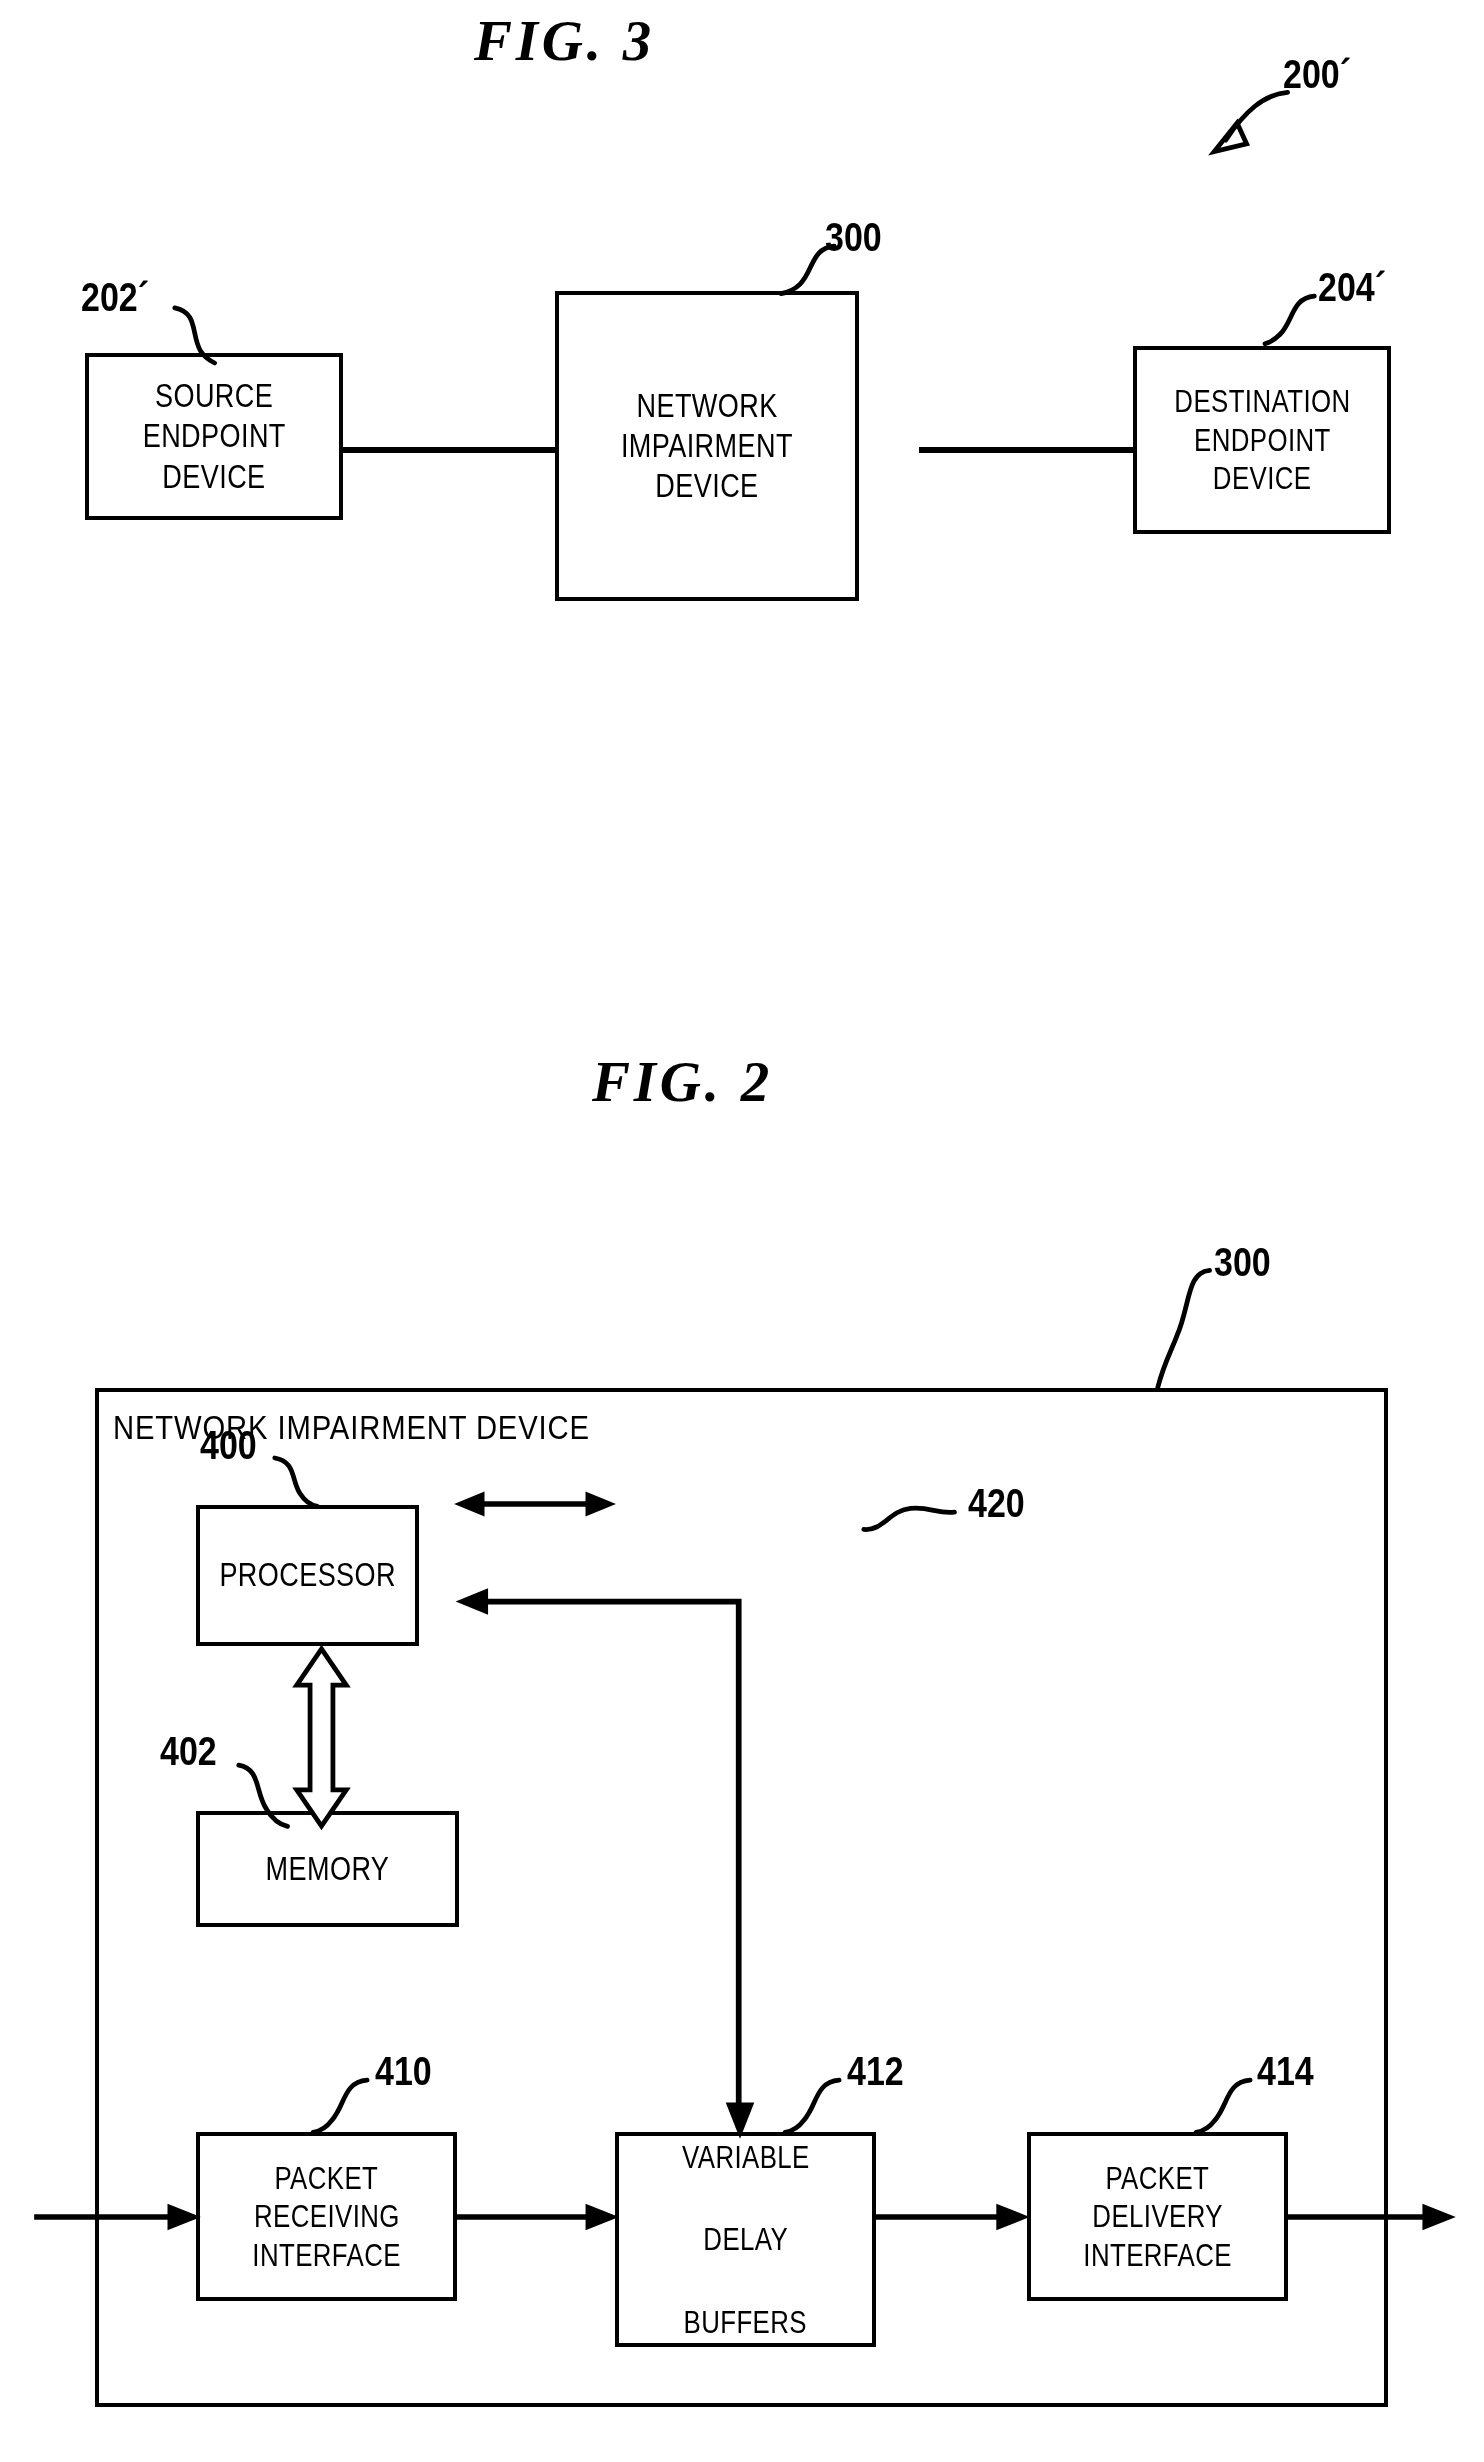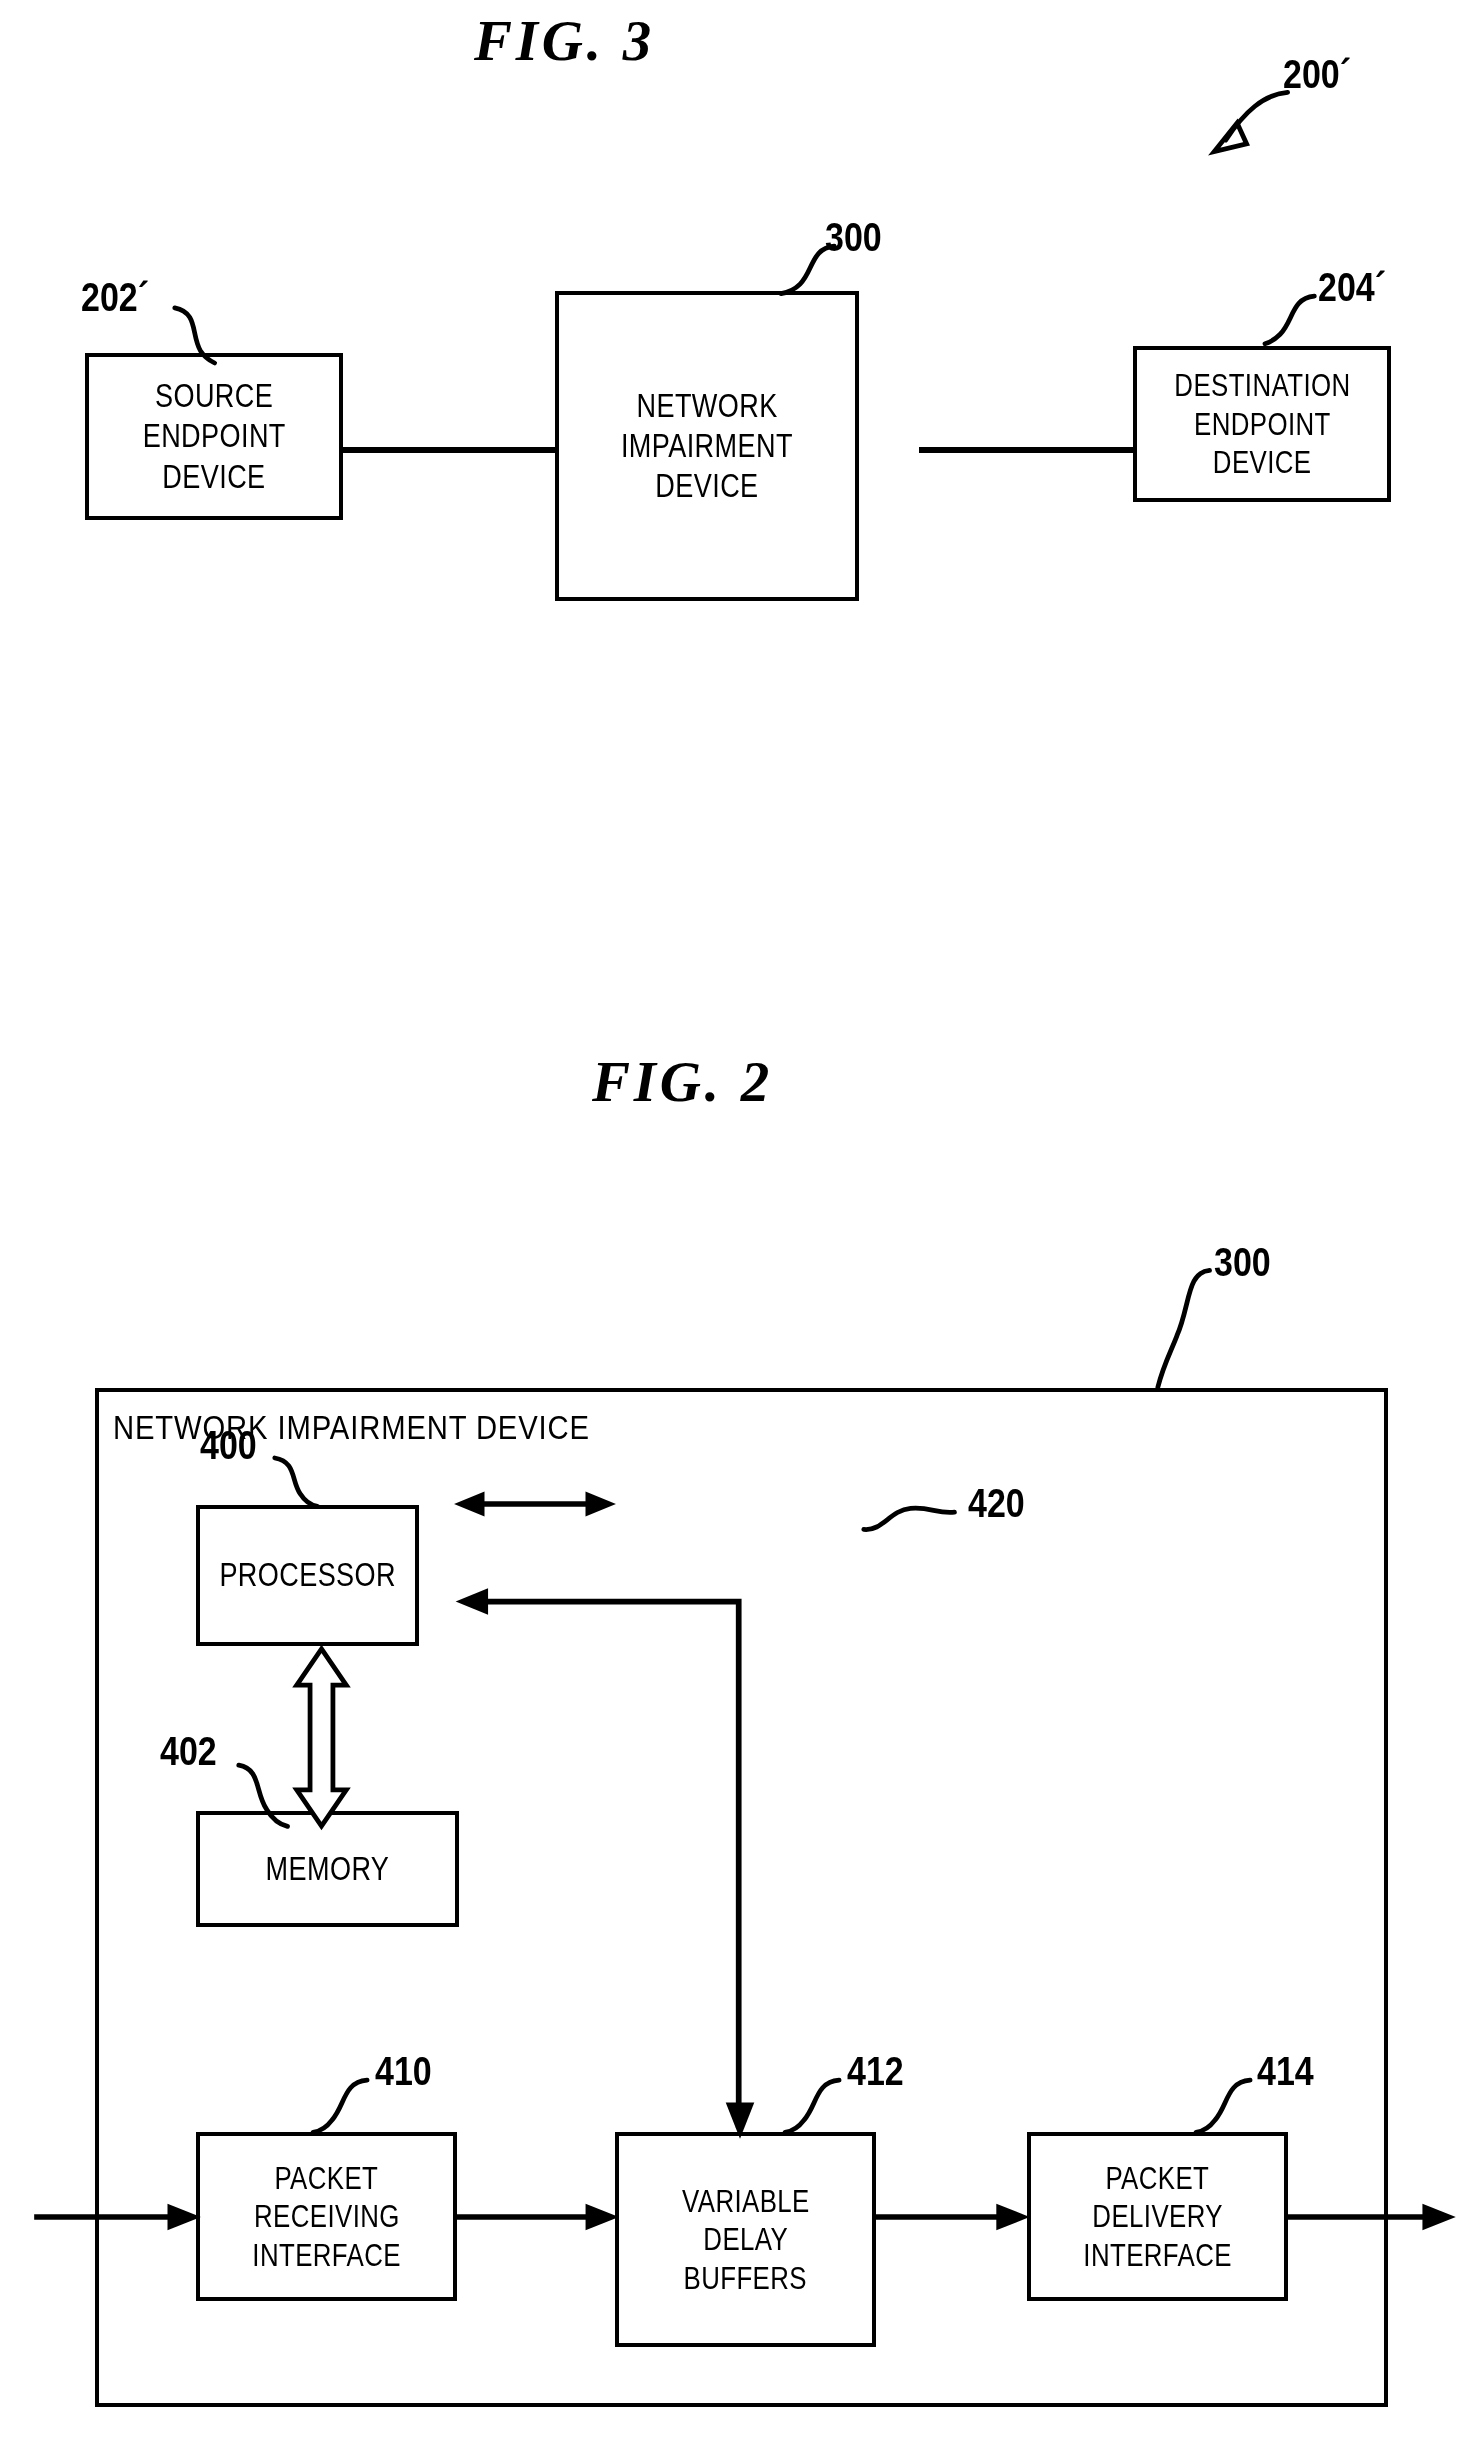--- a/index.html
+++ b/index.html
@@ -134,21 +134,21 @@
     <span class="ln">DEVICE</span>
   </div>
 
   <div class="hline" style="left:919px; top:447px; width:218px;"></div>
 
   <div class="ref" style="left:1318px; top:265px;">204´</div>
   <svg class="lead" style="left:1240px; top:281px;" width="86" height="76" viewBox="0 0 90 80">
     <path d="M 78 16 C 54 18, 56 42, 42 56 C 36 62, 30 65, 26 66"></path>
   </svg>
 
-  <div class="box small" style="left:1133px; top:346px; width:258px; height:156px;">
+  <div class="box small" style="left:1133px; top:346px; width:258px; height:188px;">
     <span class="ln">DESTINATION</span>
     <span class="ln">ENDPOINT</span>
     <span class="ln">DEVICE</span>
   </div>
 
   <div class="fig-title" style="left:592px; top:1049px;">FIG.  2</div>
 
   <div class="ref" style="left:1214px; top:1240px;">300</div>
   <svg class="lead" style="left:1131px; top:1259px;" width="91" height="134" viewBox="0 0 95 140">
     <path d="M 82 12 C 58 14, 62 48, 48 80 C 42 96, 34 110, 28 134"></path>
@@ -215,21 +215,21 @@
   <svg class="conn-svg" style="left:455px; top:2197px;" width="164" height="40" viewBox="0 0 172 42">
     <line class="stroke" x1="0" y1="21" x2="145" y2="21"></line>
     <path class="head" d="M 172 21 L 137 7 L 137 35 Z"></path>
   </svg>
 
   <div class="ref" style="left:847px; top:2049px;">412</div>
   <svg class="lead" style="left:758px; top:2065px;" width="91" height="76" viewBox="0 0 95 80">
     <path d="M 85 16 C 60 18, 62 42, 48 58 C 42 66, 34 70, 28 71"></path>
   </svg>
 
-  <div class="box small" style="left:615px; top:2132px; width:261px; height:215px;">
+  <div class="box small" style="left:615px; top:2132px; width:261px; height:215px;gap:44px;">
     <span class="ln">VARIABLE</span>
     <span class="ln">DELAY</span>
     <span class="ln">BUFFERS</span>
   </div>
 
   <svg class="conn-svg" style="left:720px; top:2089px;" width="40" height="50" viewBox="0 0 42 52">
     <path class="head" d="M 21 52 L 6 14 L 36 14 Z"></path>
   </svg>
 
   <svg class="conn-svg" style="left:875px; top:2197px;" width="155" height="40" viewBox="0 0 162 42">

